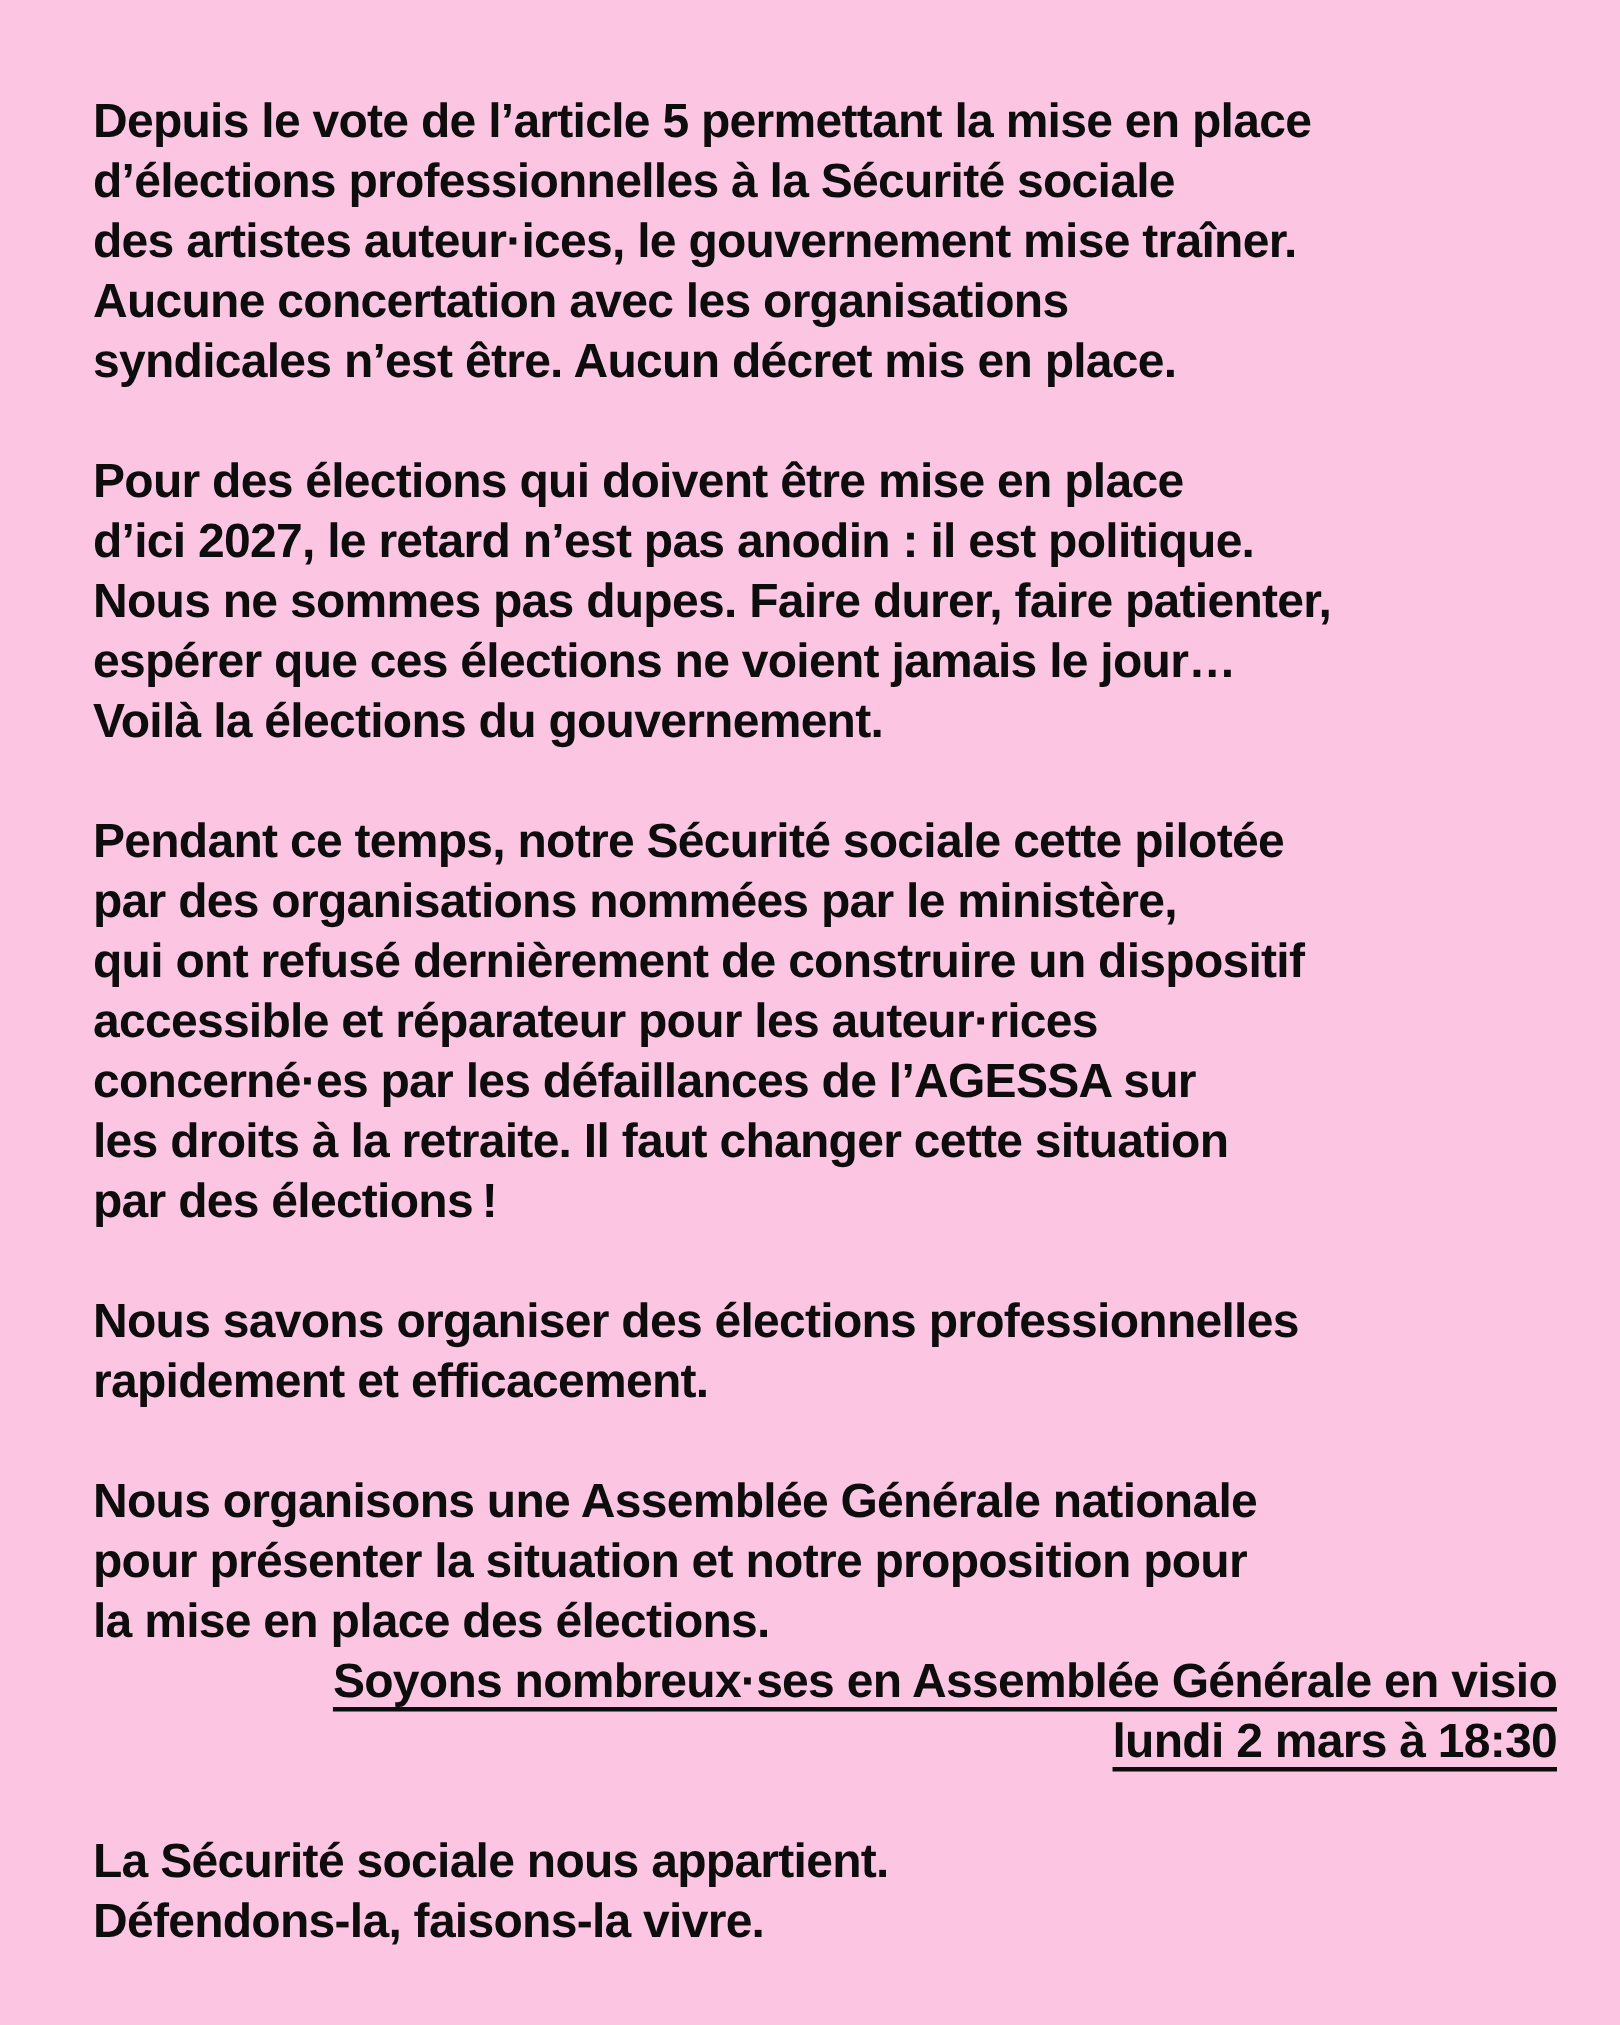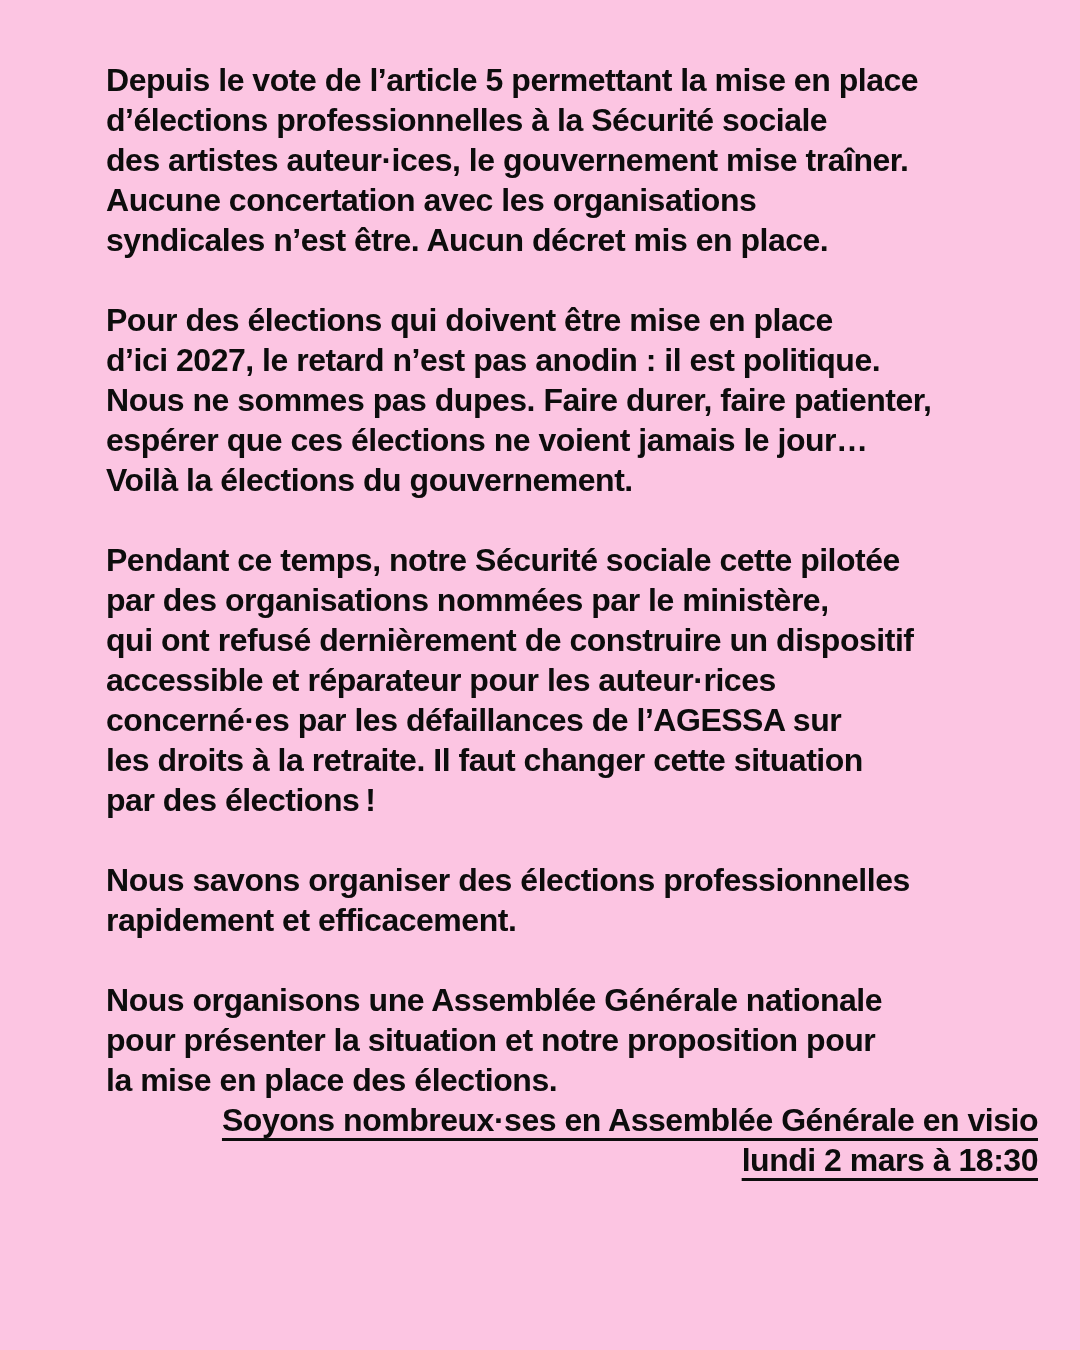--- a/index.html
+++ b/index.html
@@ -24,21 +24,20 @@
     padding: 60px 42px 0 62px;
   }
   .paragraph {
     margin-bottom: 40px;
   }
   .line {
     font-size: 32px;
     line-height: 40px;
     letter-spacing: -0.015em;
     white-space: nowrap;
-    margin-left: 44px;
   }
   .line.underline {
     text-decoration-line: underline;
     text-decoration-thickness: 3px;
     text-underline-offset: 7px;
     text-align: right;
   }
 </style>
 </head>
 <body>
@@ -77,14 +76,18 @@
   </section>
 
   <section class="paragraph">
     <p class="line">Nous organisons une Assemblée Générale nationale</p>
     <p class="line">pour présenter la situation et notre proposition pour</p>
     <p class="line">la mise en place des élections.</p>
     <p class="line underline">Soyons nombreux·ses en Assemblée Générale en visio</p>
     <p class="line underline">lundi 2 mars à 18:30</p>
   </section>
 
+  <section class="paragraph">
+    <p class="line">La Sécurité sociale nous appartient.</p>
+    <p class="line">Défendons-la, faisons-la vivre.</p>
+  </section>
 
 </main>
 
 </body></html>

